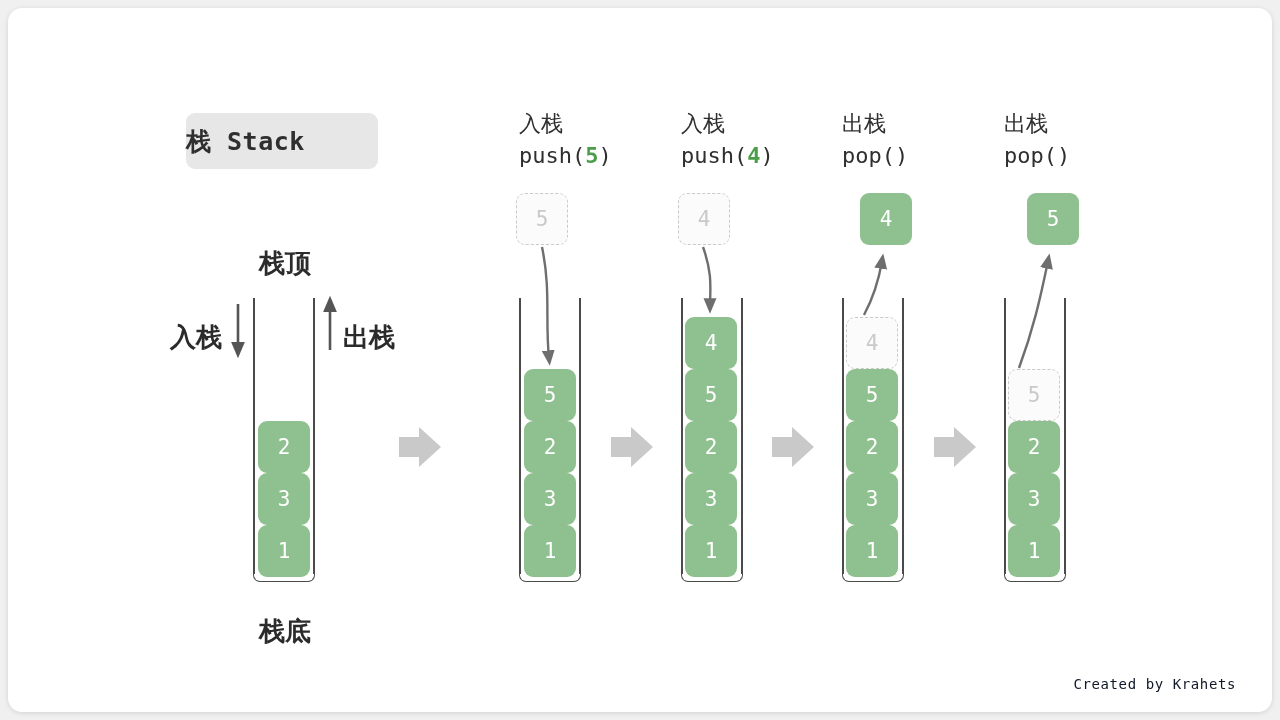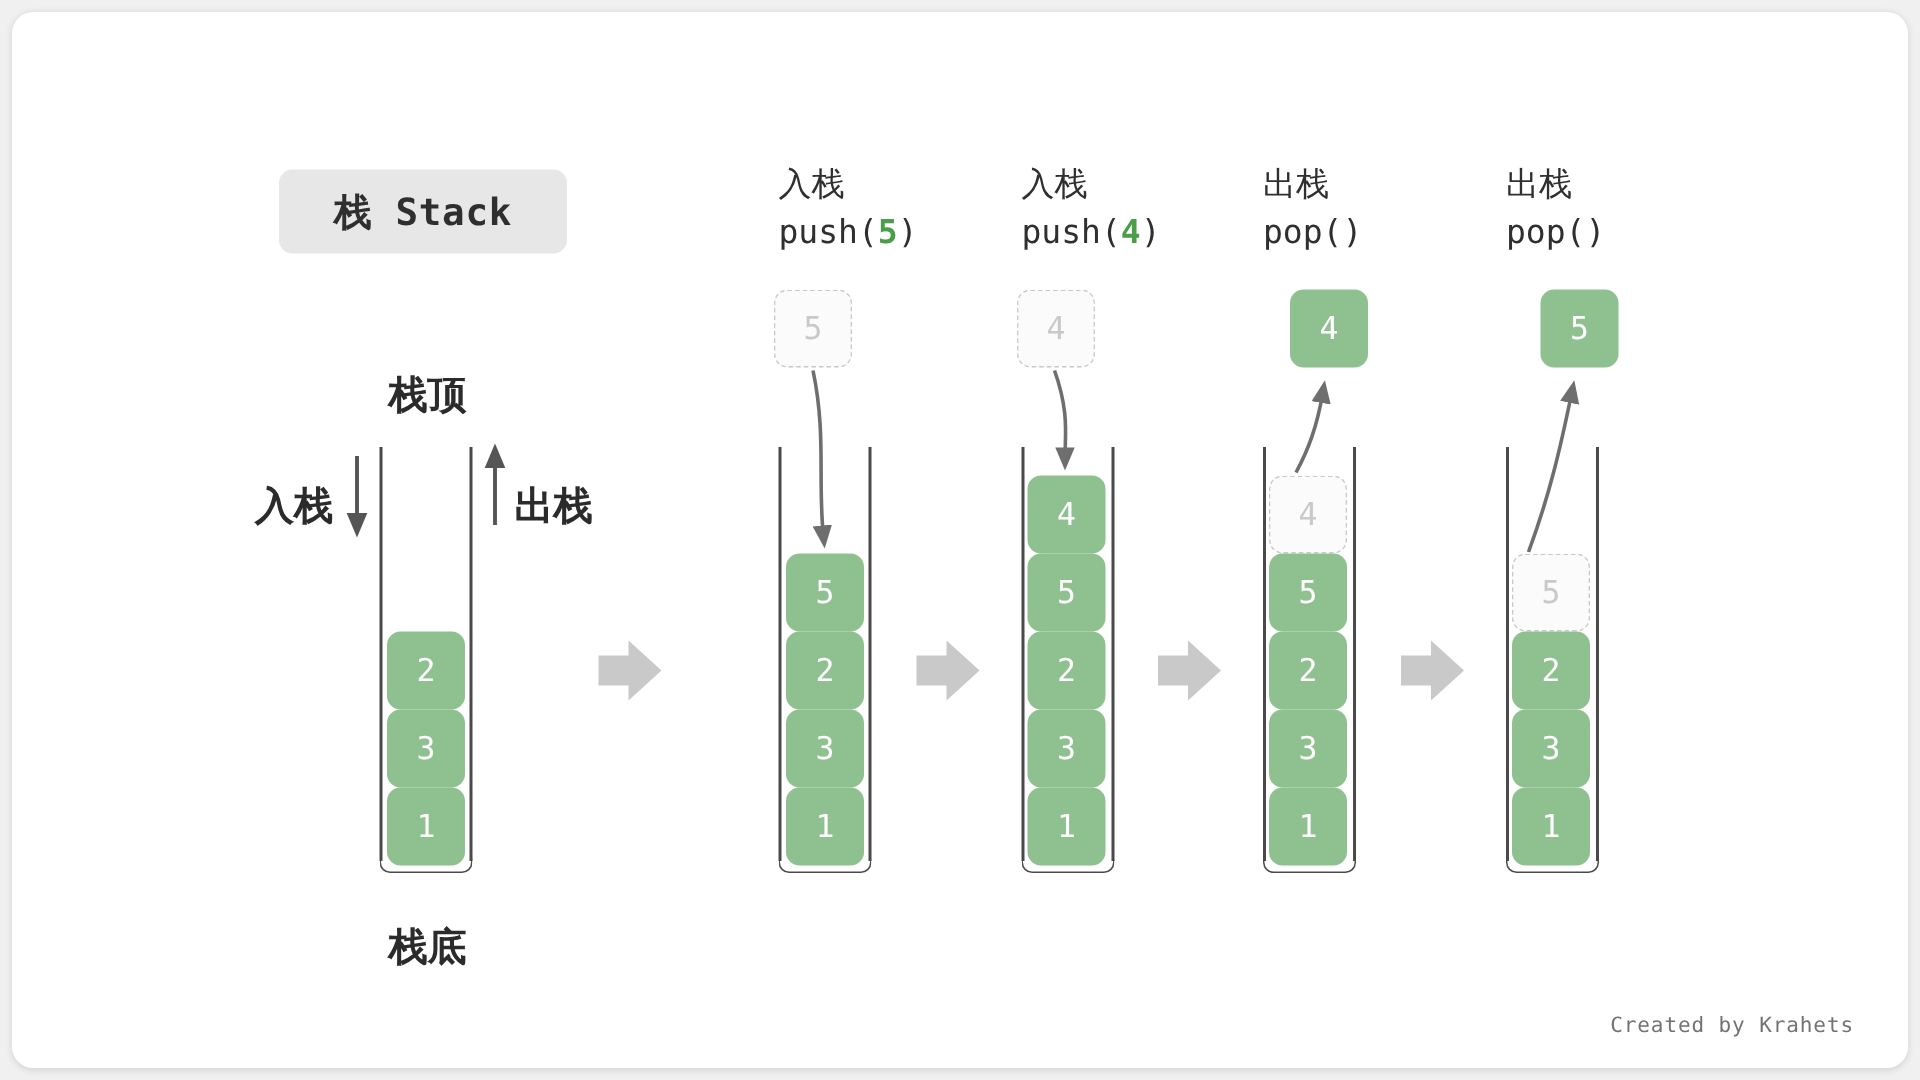--- a/index.html
+++ b/index.html
@@ -29,21 +29,21 @@
 
   
   .title-badge {
     position: absolute;
     left: 186px; top: 113px;
     width: 192px; height: 56px;
     background: #e7e7e7;
     border-radius: 9px;
     display: flex;
     align-items: center;
-    justify-content: center;
+    justify-content: flex-start;
     font-family: "DejaVu Sans Mono", "Liberation Mono", monospace;
     font-size: 25px;
     font-weight: bold;
     color: #2f2f2f;
     letter-spacing: 0.5px;
   }
 
   
   .cjk-label {
     position: absolute;
@@ -112,21 +112,21 @@
     border: 1.8px dashed #c9c9c9;
     color: #c9c9c9;
   }
 
   
   .watermark {
     position: absolute;
     right: 44px; bottom: 28px;
     font-family: "DejaVu Sans Mono", "Liberation Mono", monospace;
     font-size: 14px;
-    color: #737373;
+    color: #0f172a;
     letter-spacing: 0.6px;
   }
   svg { position: absolute; left: 0; top: 0; pointer-events: none; }
 </style>
 </head>
 <body>
 
 <div id="root">
   <div class="frame"></div>
 

